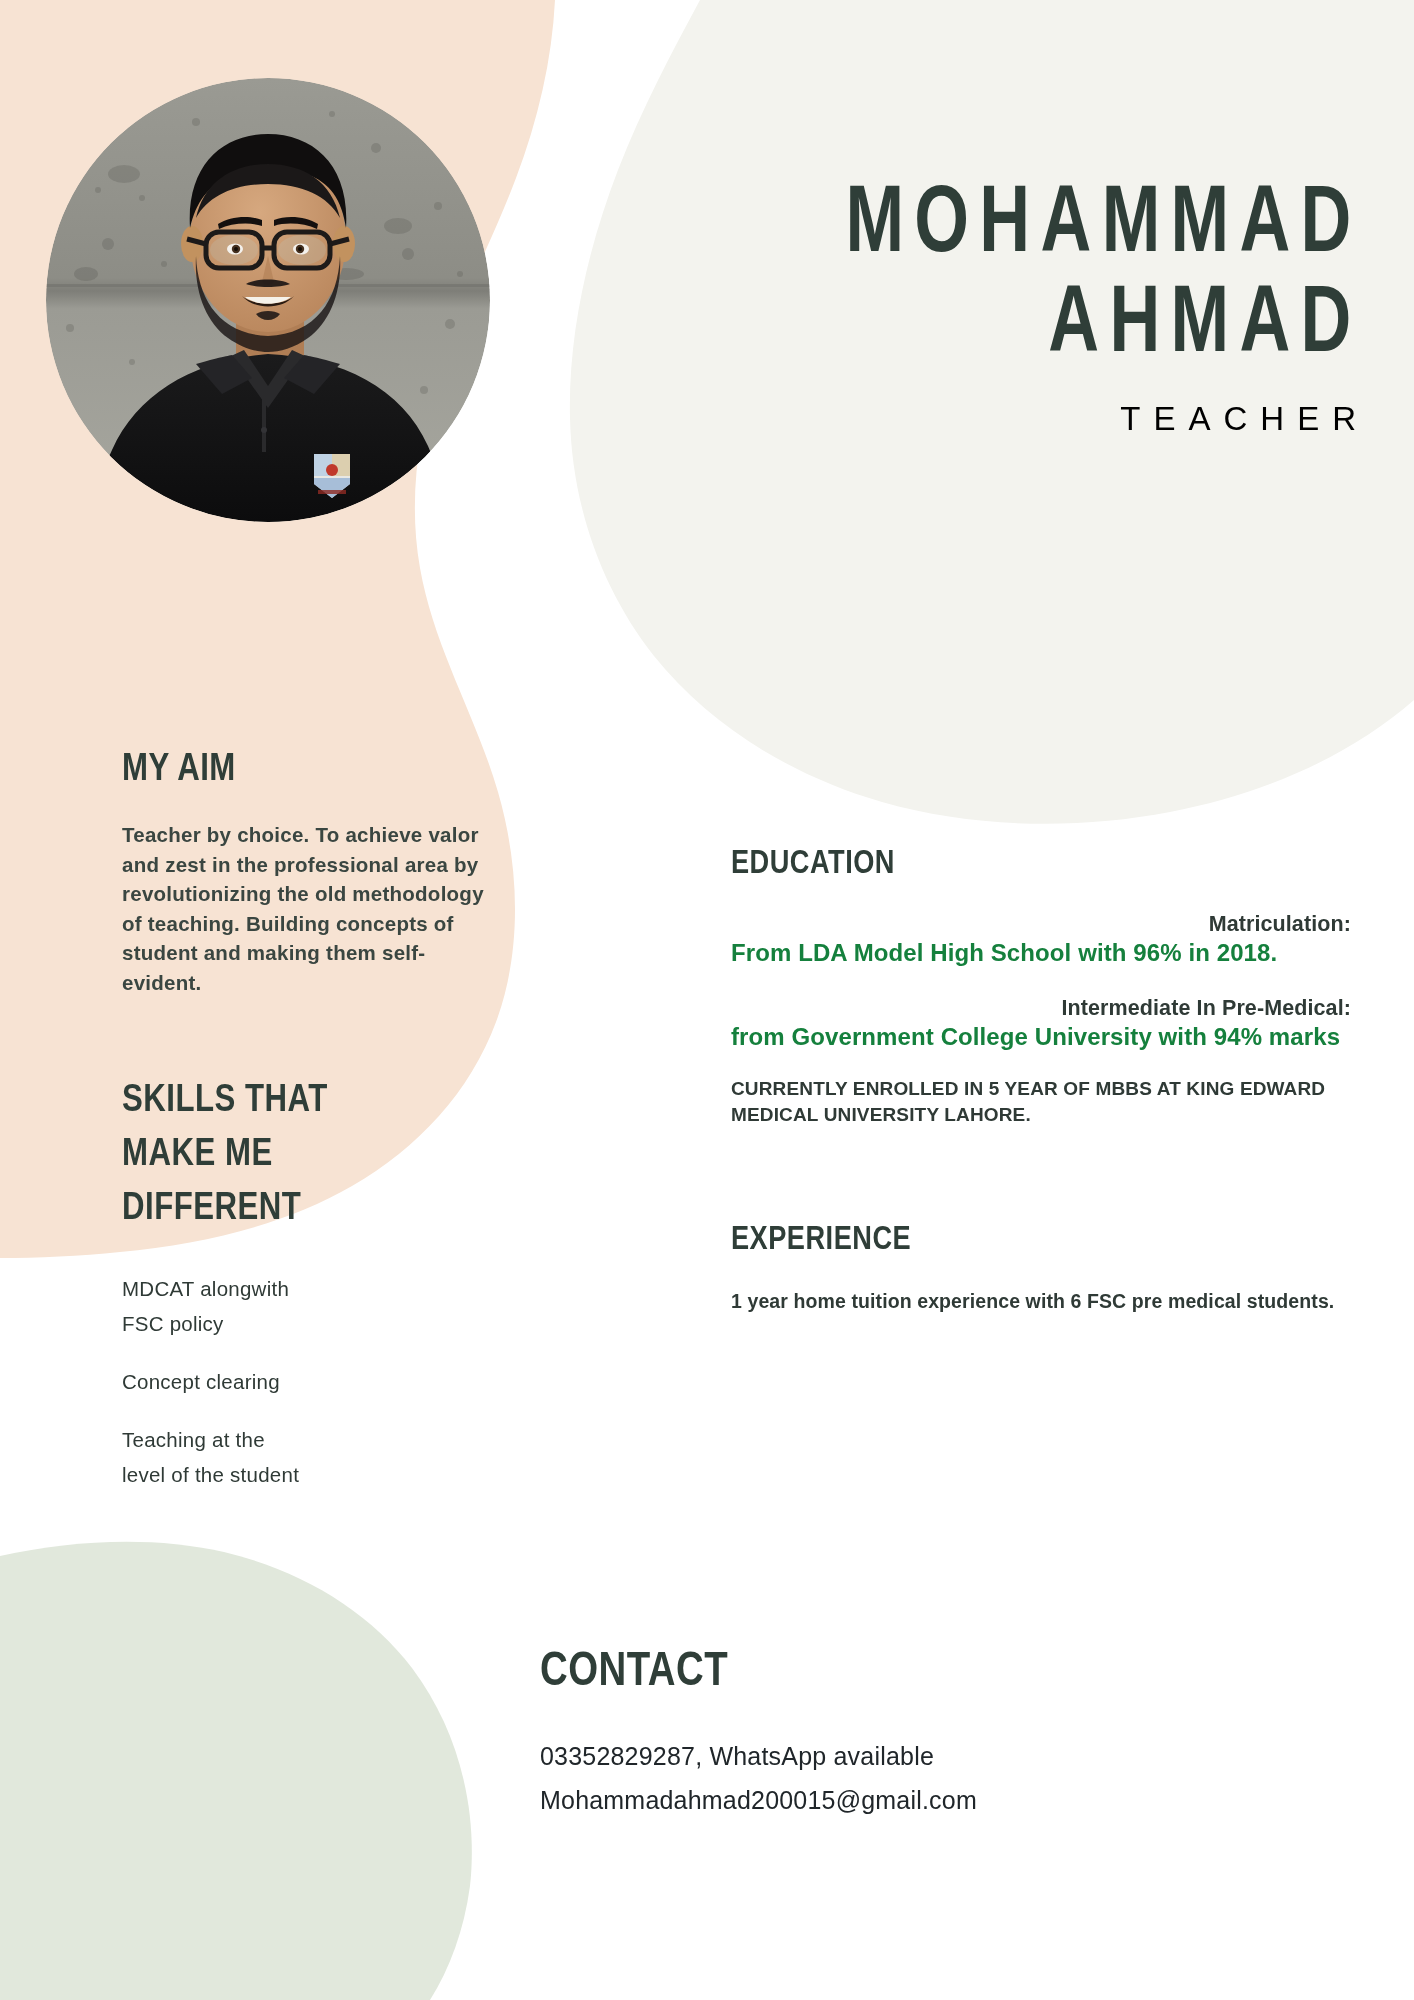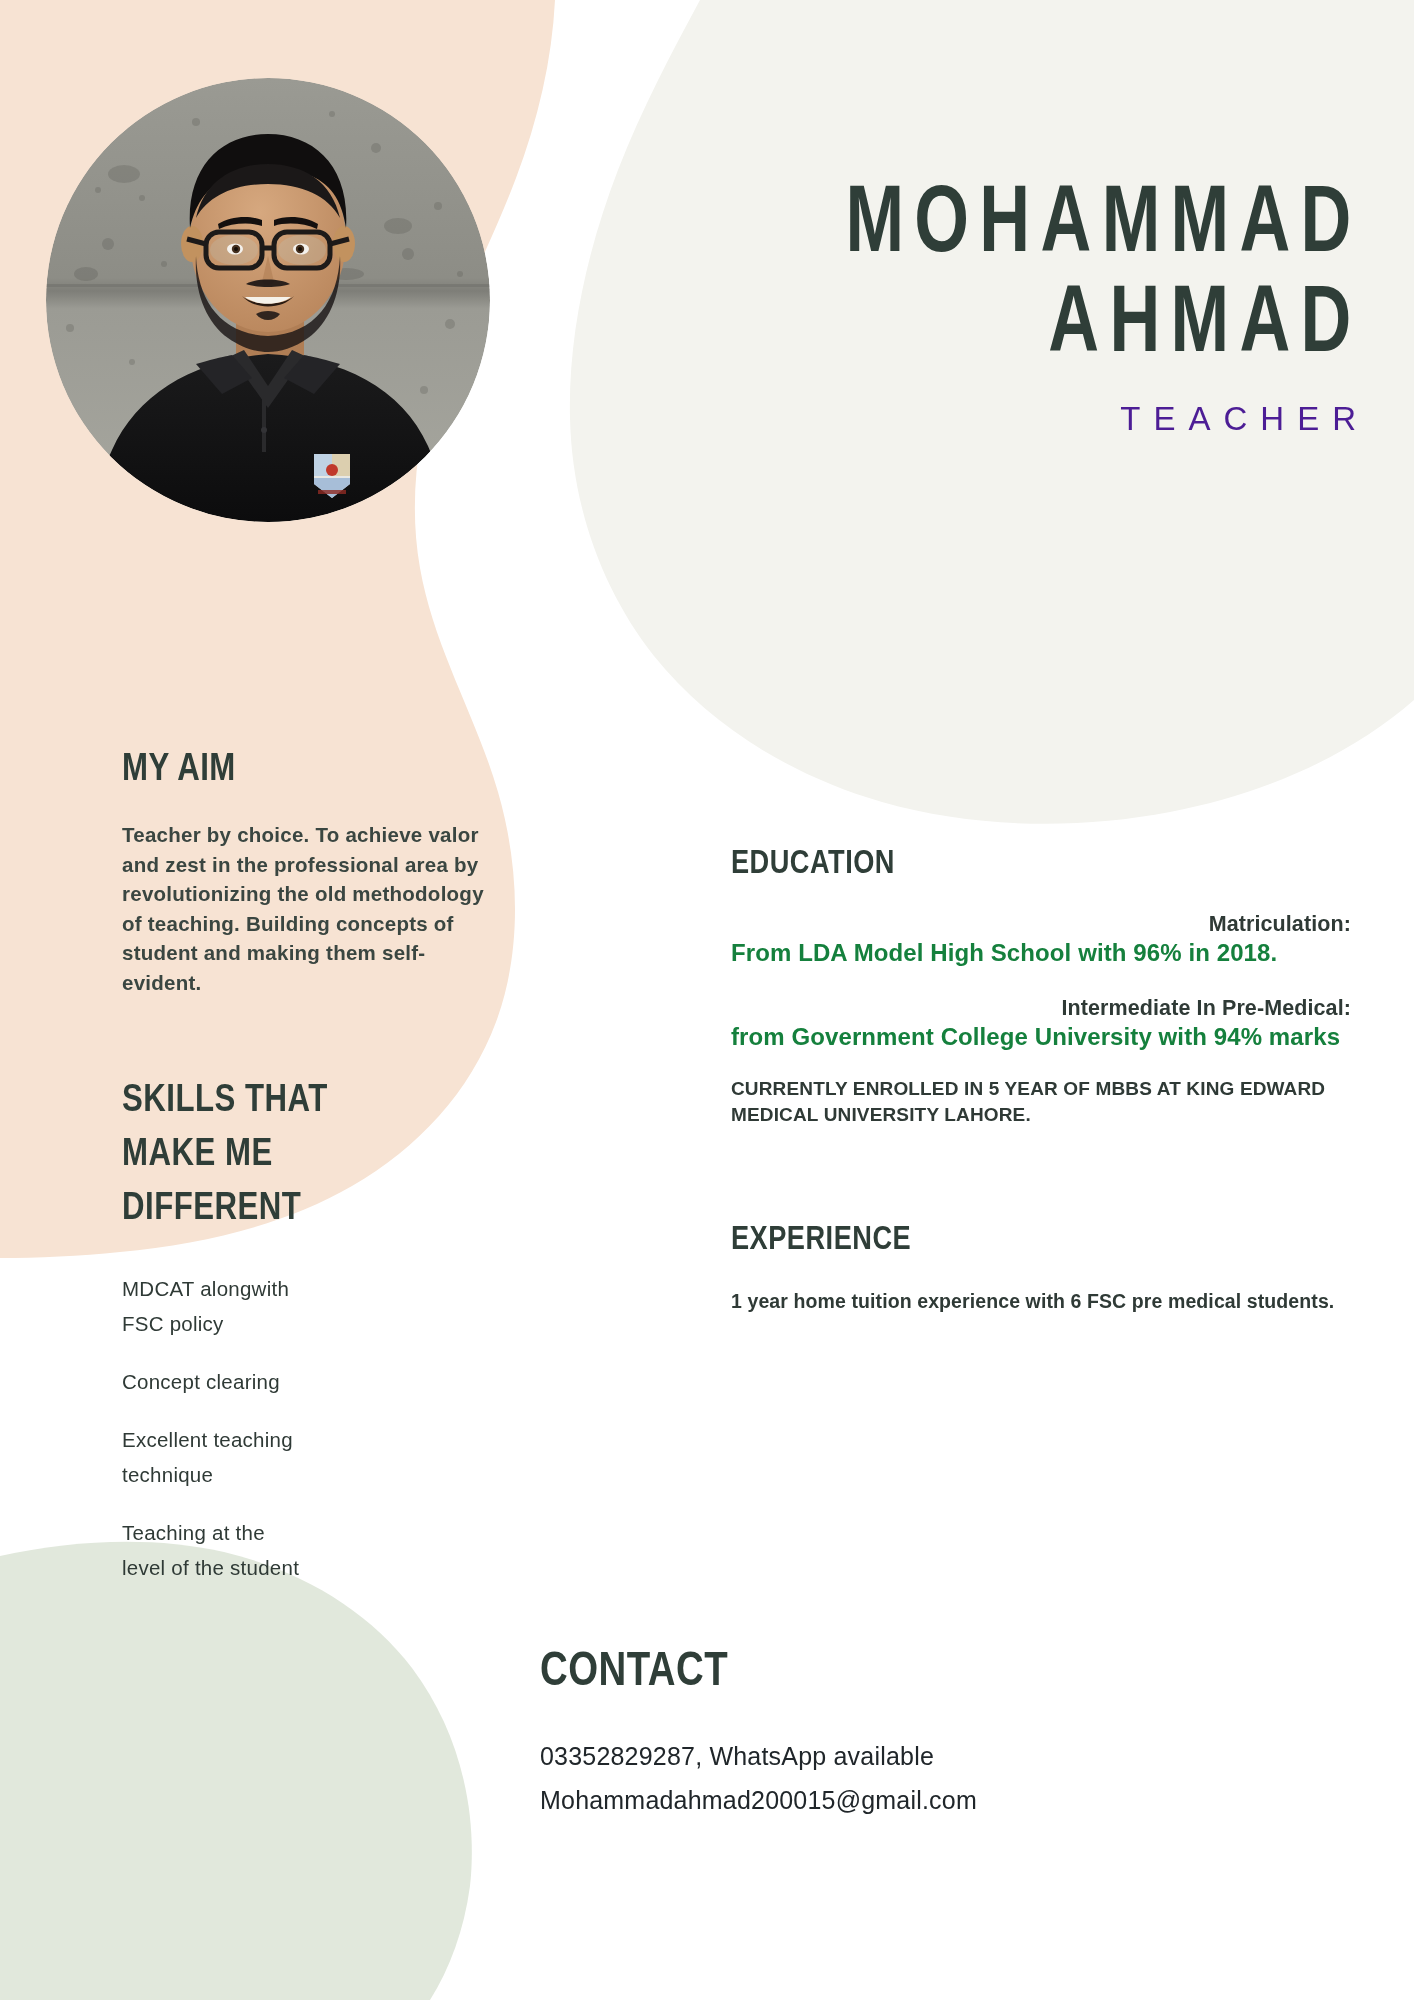--- a/index.html
+++ b/index.html
@@ -55,21 +55,21 @@
     transform-origin:right center;
     white-space:nowrap;
     margin-right:-6px;
   }
   #role-line {
     margin-top:32px;
     font-family:"Liberation Sans", sans-serif;
     font-weight:400;
     font-size:33px;
     letter-spacing:13px;
-    color:#4c1d95;
+    color:#000000;
     white-space:nowrap;
     margin-right:-13px;
   }
 
   
   #left-col {
     position:absolute;
     left:122px; top:740px;
     width:370px;
   }
@@ -351,22 +351,20 @@
 
     <div id="left-col">
       <div class="sec-title">MY AIM</div>
       <div id="aim-body">Teacher by choice. To achieve valor and zest in the professional area by revolutionizing the old methodology of teaching. Building concepts of student and making them self-evident.</div>
 
       <div class="sec-title" id="skills-title">SKILLS THAT MAKE ME DIFFERENT</div>
       <div id="skills-list">
         <div class="skill-item">MDCAT alongwith
 FSC policy</div>
         <div class="skill-item">Concept clearing</div>
-        <div class="skill-item">Excellent teaching
-technique</div>
         <div class="skill-item">Teaching at the
 level of the student</div>
       </div>
     </div>
 
     <div id="right-col">
       <div class="r-sec-title">EDUCATION</div>
 
       <div class="edu-entry">
         <div class="edu-head">Matriculation:</div>

